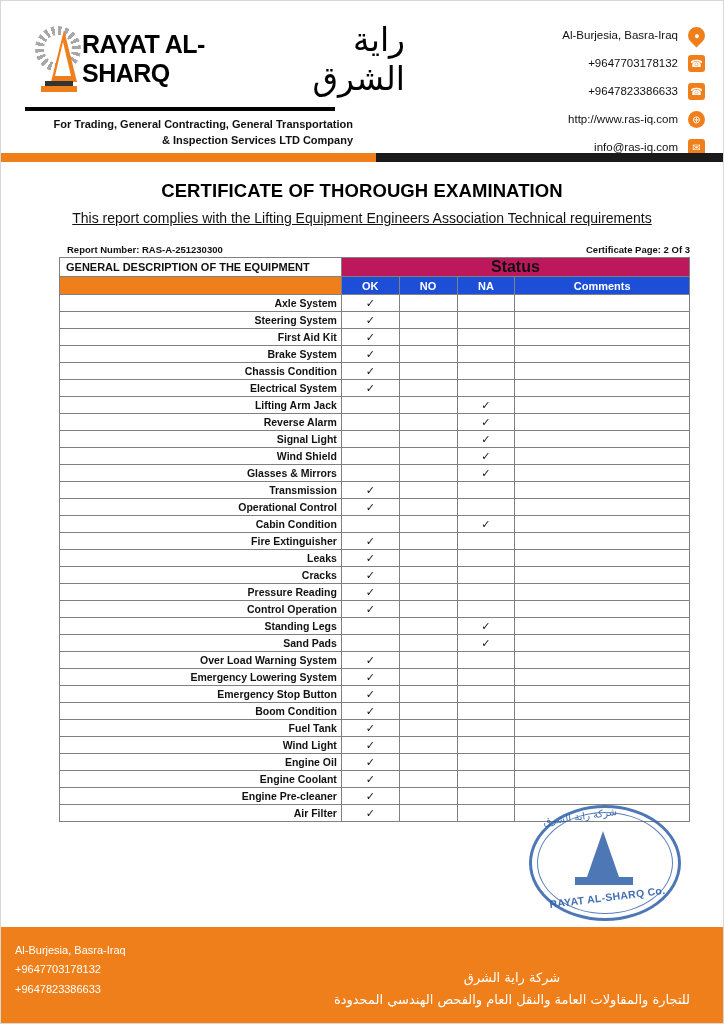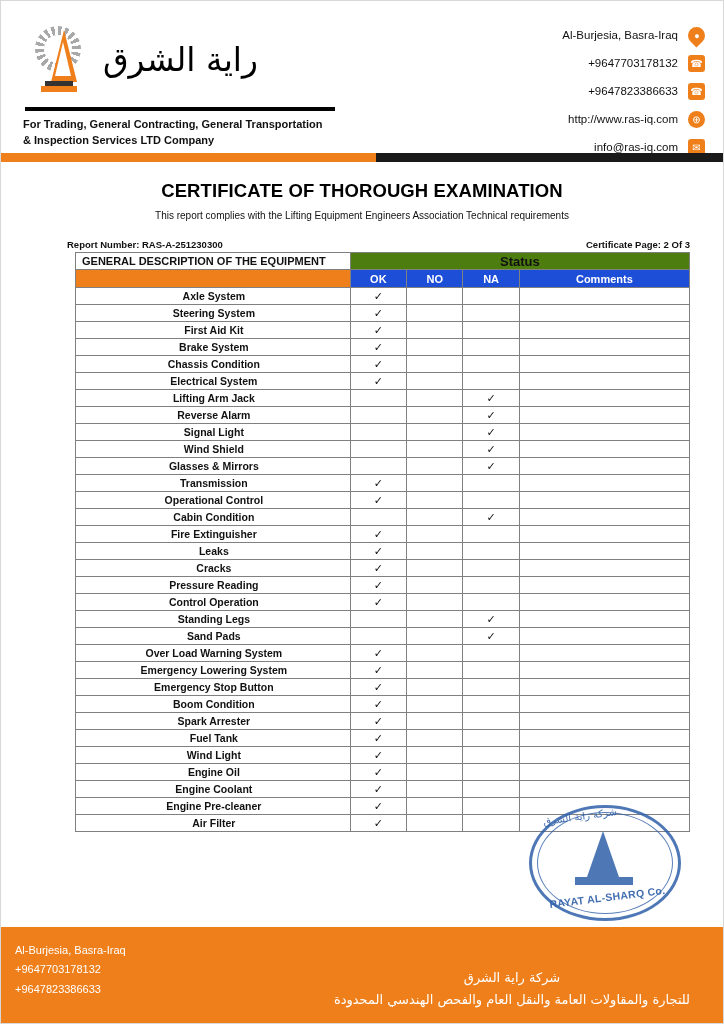--- a/index.html
+++ b/index.html
@@ -104,21 +104,21 @@
   .logo-rule {
     height: 4px;
     background: #000;
     width: 310px;
     margin: 2px 0 0 10px;
   }
   .tagline {
     font-size: 11px;
     font-weight: bold;
     color: #111;
-    text-align: left;
+    text-align: right;
     width: 330px;
     margin: 6px 0 0 8px;
     line-height: 1.45;
   }
   .contact-block {
     flex: 1;
     padding-top: 14px;
     padding-right: 4px;
   }
   .contact-row {
@@ -157,78 +157,79 @@
   .title {
     text-align: center;
     font-size: 18.5px;
     font-weight: bold;
     color: #000;
     margin-top: 18px;
     letter-spacing: .1px;
   }
   .subtitle {
     text-align: center;
-    font-size: 10px;
+    font-size: 14px;
     color: #111;
     margin-top: 8px;
+    text-decoration: underline;
   }
 
   
   .meta {
     display: flex;
     justify-content: space-between;
     align-items: flex-end;
     font-size: 9.5px;
     font-weight: bold;
     color: #111;
     margin: 18px 33px 2px 66px;
     gap: 32px;
   }
   .meta .left span.val { font-weight: bold; }
   .meta .left span.lbl { font-weight: bold; }
 
   
-  .tablewrap { margin: 0 33px 0 74px; }
+  .tablewrap { margin: 0 33px 0 58px; }
   table {
     border-collapse: collapse;
     width: 100%;
     table-layout: fixed;
   }
   th, td {
     border: 1px solid #808080;
     font-size: 10.5px;
     color: #111;
     height: 17px;
     padding: 0 4px;
   }
   th.status-head {
-    background: #4d7c0f;
+    background: #be185d;
     font-weight: bold;
     text-align: center;
-    font-size: 13px;
+    font-size: 16px;
   }
   th.desc-head {
     background: #fff;
     font-weight: bold;
     text-align: left;
     font-size: 11px;
     padding-left: 6px;
   }
   tr.subhead td {
     background: #1d4ed8;
     color: #fff;
     font-weight: bold;
     text-align: center;
     font-size: 11px;
     height: 18px;
   }
   tr.subhead td.blank { background: #ef7f1a; }
   td.item {
     font-weight: bold;
-    text-align: center;
+    text-align: right;
     padding-left: 6px;
   }
   td.mark {
     text-align: center;
     font-size: 11px;
     color: #111;
   }
   col.c-desc { width: 268px; }
   col.c-ok   { width: 55px; }
   col.c-no   { width: 55px; }
@@ -330,20 +331,21 @@
   <div class="header">
     <div class="logo-block">
       <div class="logo-row">
         <div class="logo-mark">
           <div class="gear"></div>
           <div class="derrick"></div>
           <div class="derrick-inner"></div>
           <div class="derrick-bar"></div>
           <div class="derrick-base"></div>
         </div>
+        <div class="logo-en">RAYAT AL-SHARQ</div>
         <div class="logo-ar">راية الشرق</div>
       </div>
       <div class="logo-rule"></div>
       <div class="tagline">
         <div>For Trading, General Contracting, General Transportation</div>
         <div>&amp; Inspection Services LTD Company</div>
       </div>
     </div>
 
     <div class="contact-block">
@@ -580,27 +582,20 @@
             <td></td>
           </tr>
           <tr>
             <td class="item">Boom Condition</td>
             <td class="mark">✓</td>
             <td class="mark"></td>
             <td class="mark"></td>
             <td></td>
           </tr>
           <tr>
-            <td class="item">Spark Arrester</td>
-            <td class="mark">✓</td>
-            <td class="mark"></td>
-            <td class="mark"></td>
-            <td></td>
-          </tr>
-          <tr>
             <td class="item">Fuel Tank</td>
             <td class="mark">✓</td>
             <td class="mark"></td>
             <td class="mark"></td>
             <td></td>
           </tr>
           <tr>
             <td class="item">Wind Light</td>
             <td class="mark">✓</td>
             <td class="mark"></td>

